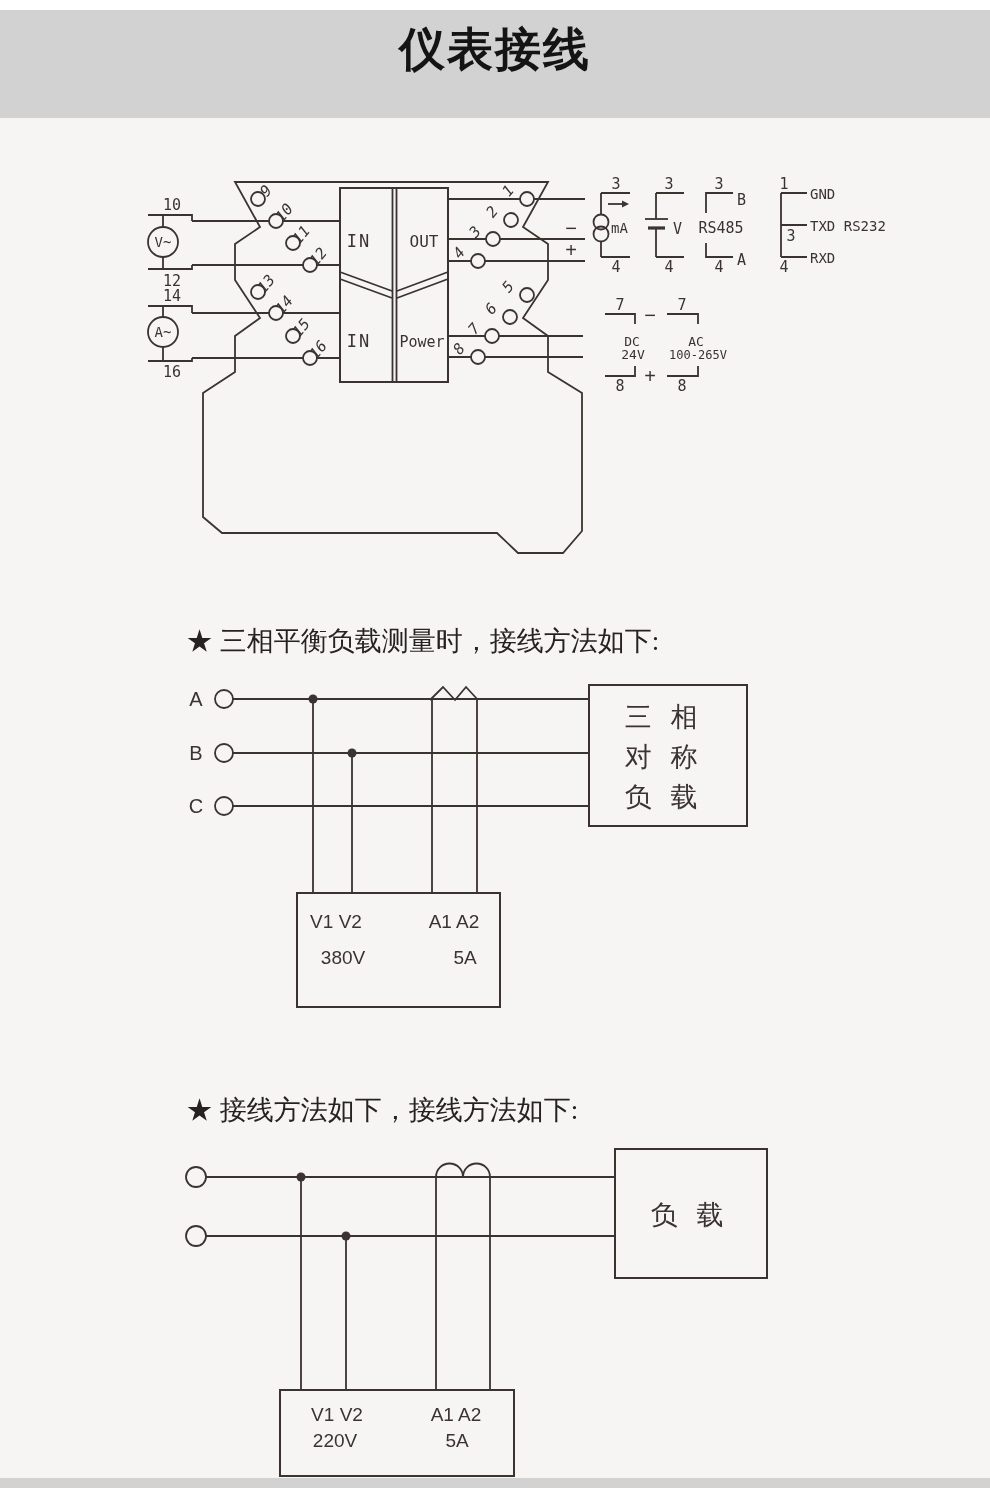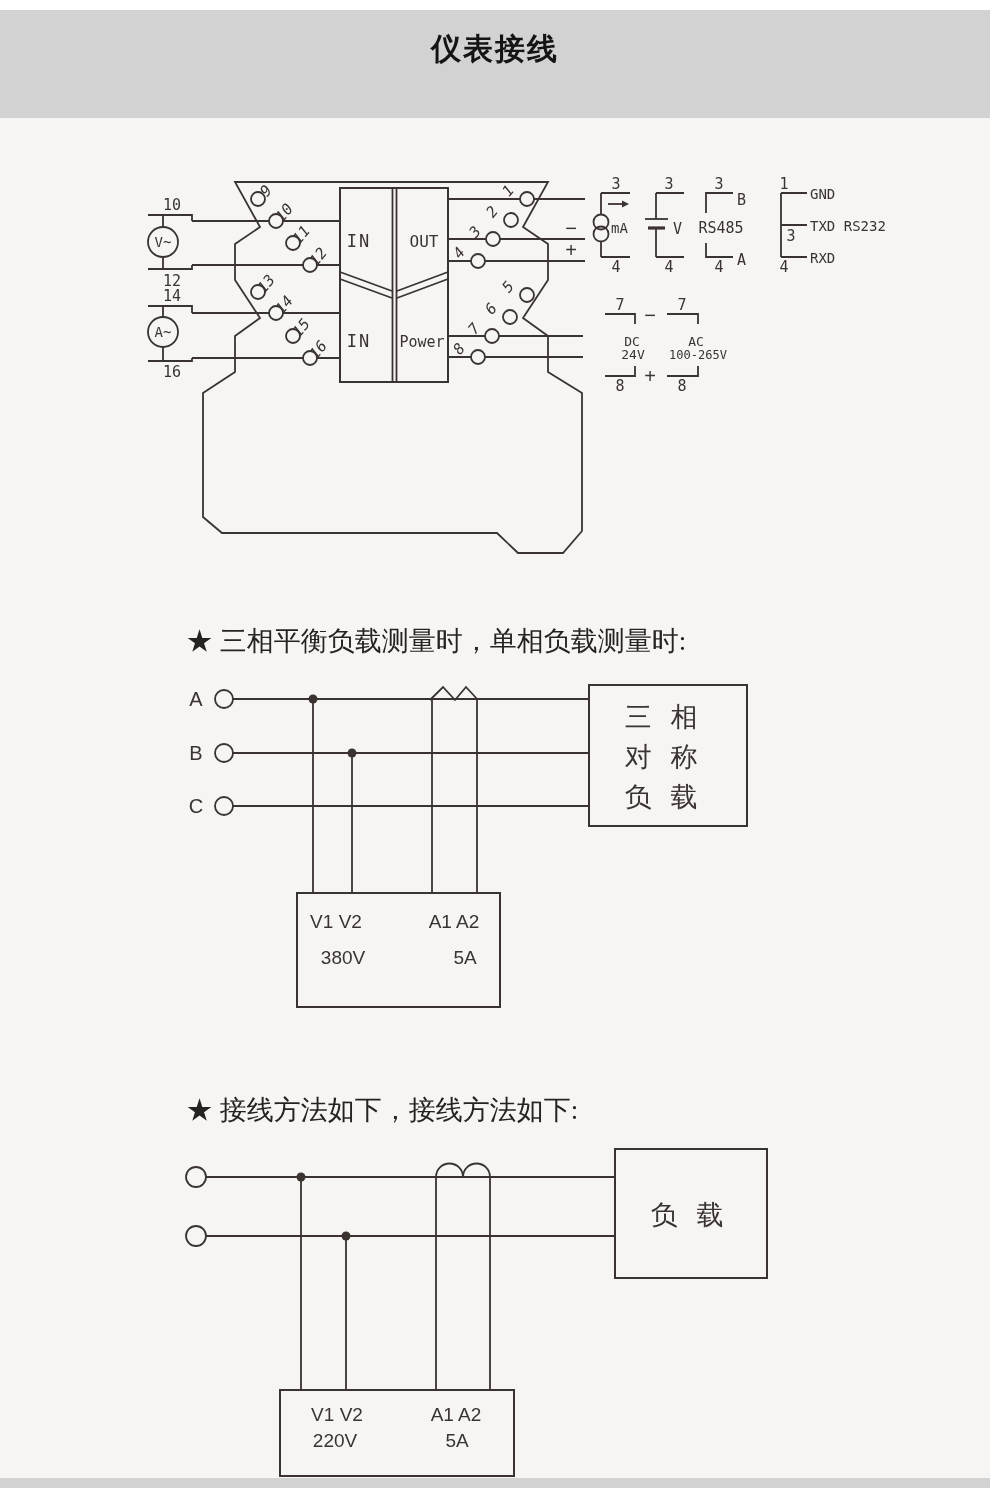--- a/index.html
+++ b/index.html
@@ -2,21 +2,21 @@
 <html><head>
 <meta charset="utf-8">
 <style>
   html,body{margin:0;padding:0;}
   body{
     width:990px;height:1488px;position:relative;background:#ffffff;
     font-family:"Liberation Sans",sans-serif;overflow:hidden;
   }
   .content-bg{position:absolute;left:0;top:118px;width:990px;height:1360px;background:#f6f5f4;}
   .header-band{position:absolute;left:0;top:10px;width:990px;height:108px;background:#d2d2d2;text-align:center;}
-  .page-title{margin-top:13px;font-size:30px;font-weight:bold;color:#141414;line-height:52px;letter-spacing:2px;}
+  .page-title{margin-top:13px;font-size:46px;font-weight:bold;color:#141414;line-height:52px;letter-spacing:2px;}
   .page-subtitle{font-size:16px;color:#2a2a2a;line-height:18px;margin-top:-3px;letter-spacing:1px;}
   .bottom-band{position:absolute;left:0;top:1478px;width:990px;height:10px;background:#d2d2d2;}
   .section-heading{
     position:absolute;left:186px;font-family:"Liberation Serif",serif;
     font-size:27px;color:#262220;line-height:34px;white-space:nowrap;
   }
   svg{position:absolute;left:0;}
   svg text{fill:#3a3330;}
   .ln{stroke:#3a3330;stroke-width:1.8;fill:none;}
   .ln2{stroke:#3a3330;stroke-width:2;fill:none;}
@@ -175,21 +175,21 @@
 
   <g>
     <path class="ln" d="M667 314H698V324 M698 366V376H667"></path>
     <text class="mono15 mid" x="682" y="310">7</text>
     <text class="mono13 mid" x="696" y="346">AC</text>
     <text class="mono12 mid" x="698" y="359">100-265V</text>
     <text class="mono15 mid" x="682" y="391">8</text>
   </g>
 </svg>
 
-<div class="section-heading" style="top:624px">★ 三相平衡负载测量时，单相负载测量时:</div>
+<div class="section-heading" style="top:624px">★ 三相平衡负载测量时，接线方法如下:</div>
 
 <svg style="top:655px" width="990" height="365" viewBox="0 655 990 365">
 
   <path class="ln" d="M233 699H589 M233 753H589 M233 806H589"></path>
   <path class="ln" d="M313 699V893 M352 753V893 M432 699V893 M477 699V893"></path>
   <path class="ln" d="M430 700L443 687L455 700L466 687L478 700"></path>
 
   <circle class="term" cx="224" cy="699" r="9"></circle>
   <circle class="term" cx="224" cy="753" r="9"></circle>
   <circle class="term" cx="224" cy="806" r="9"></circle>

